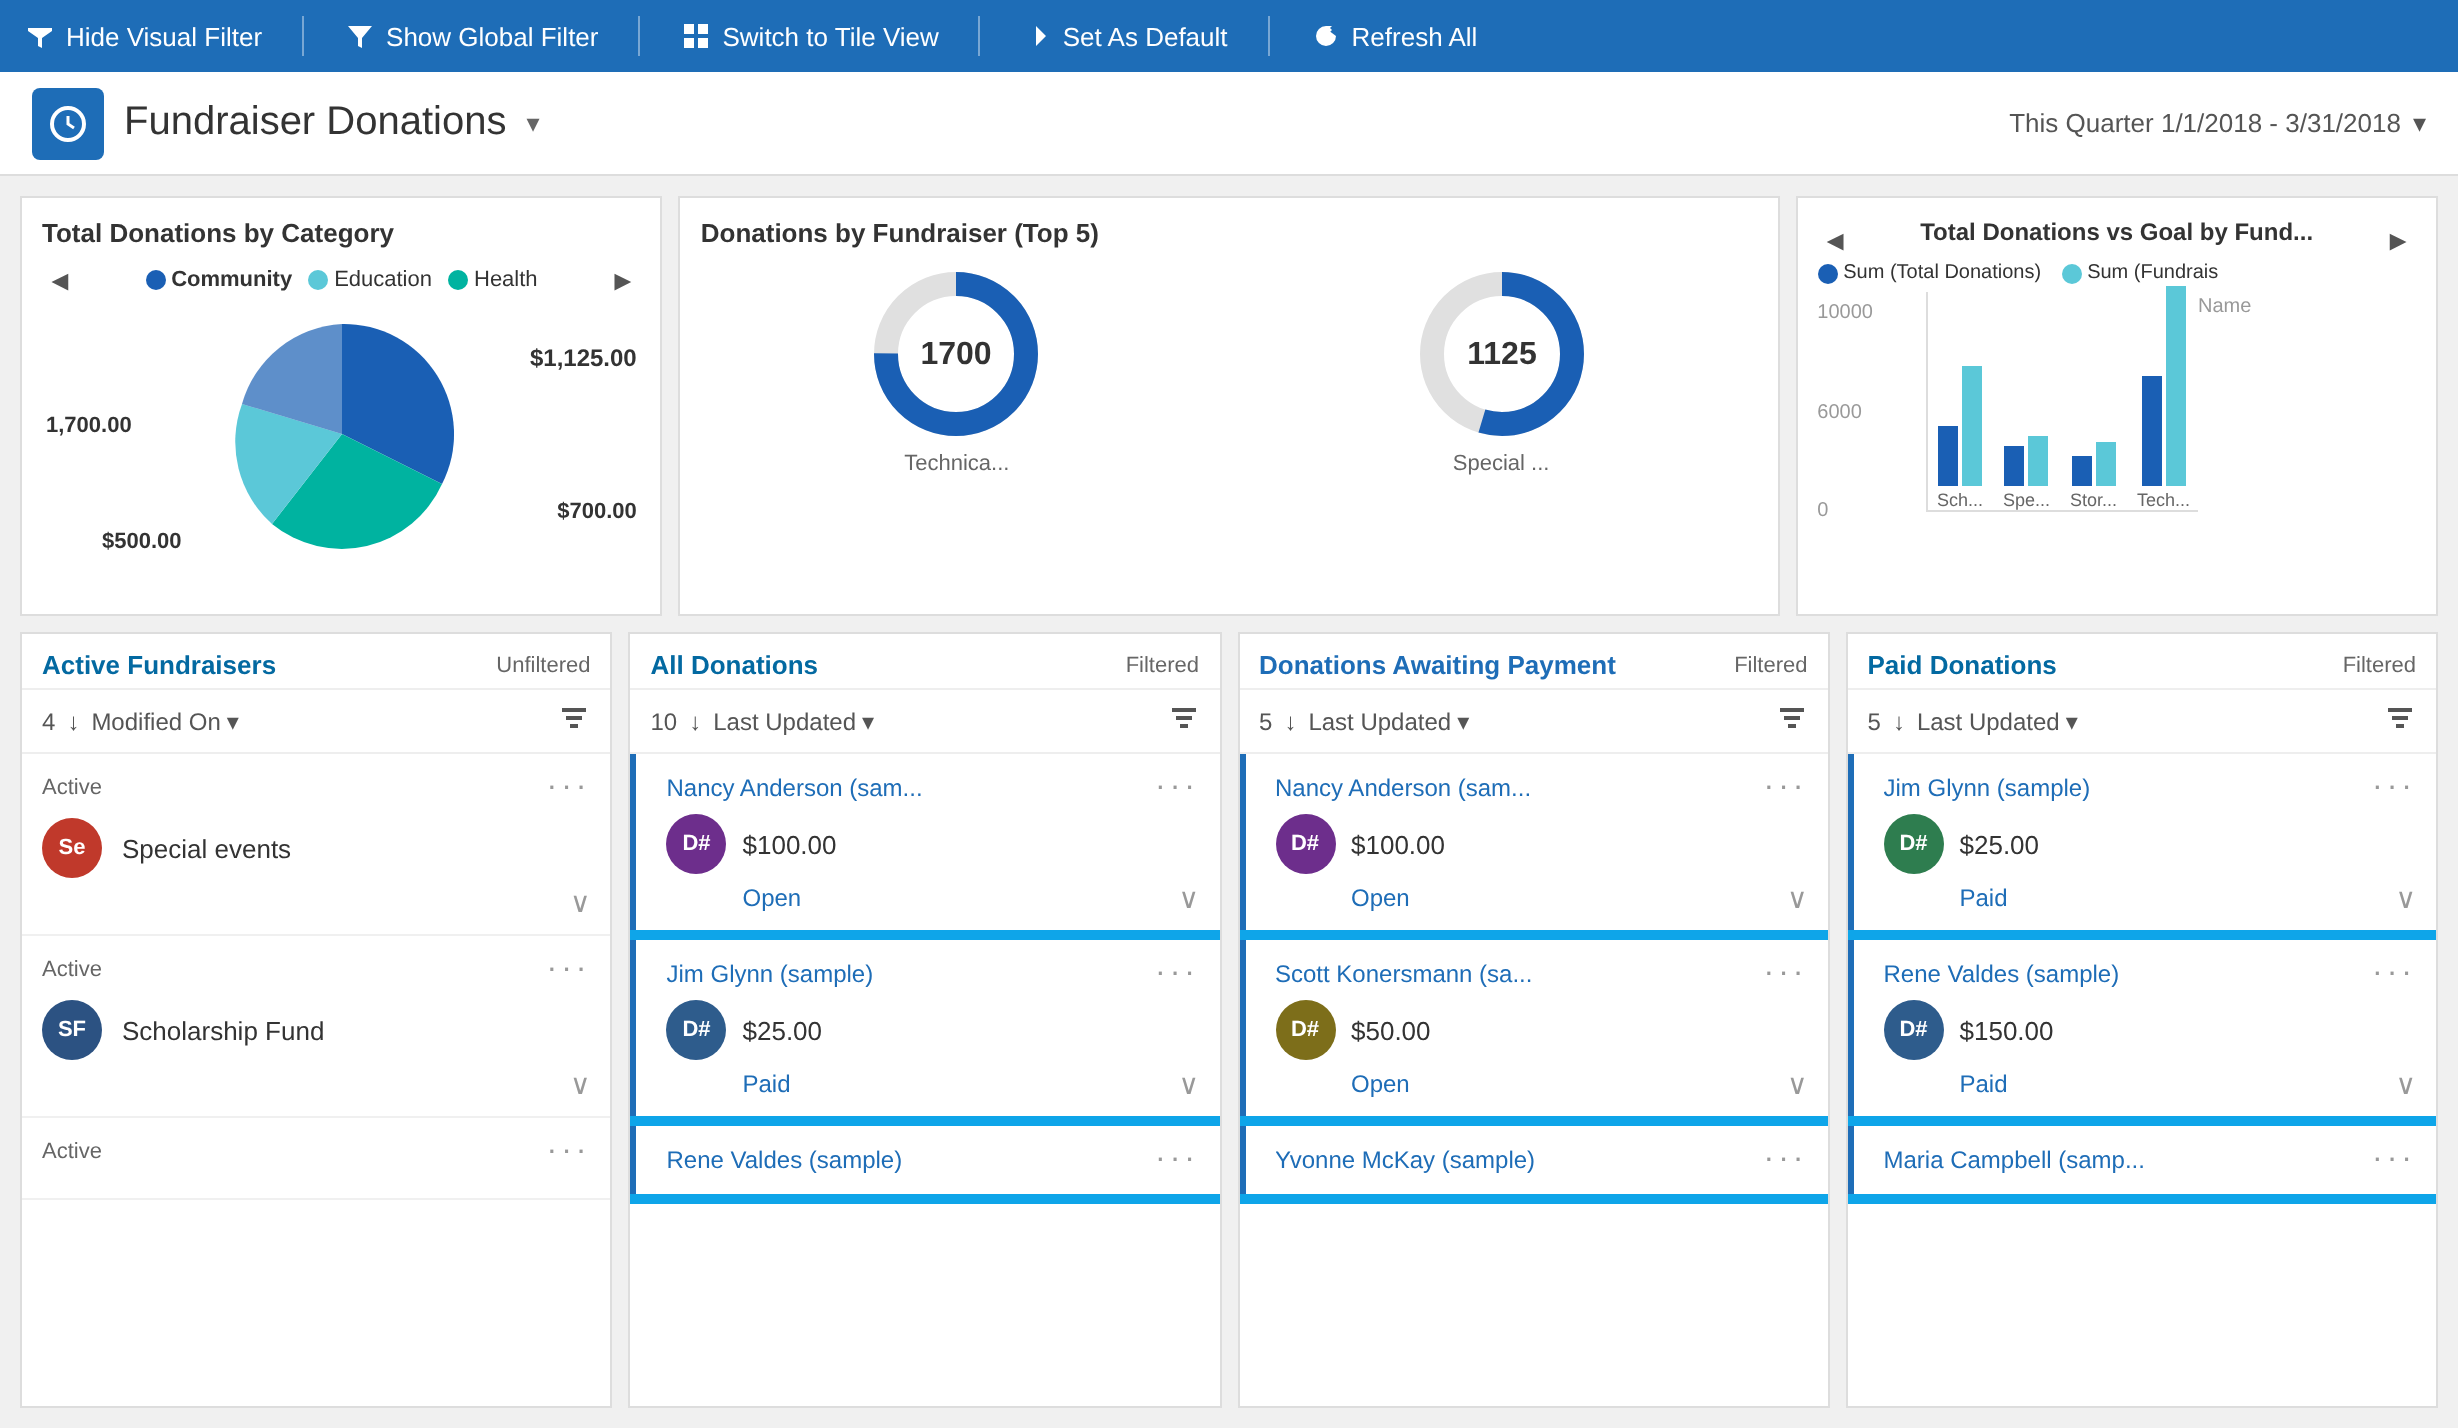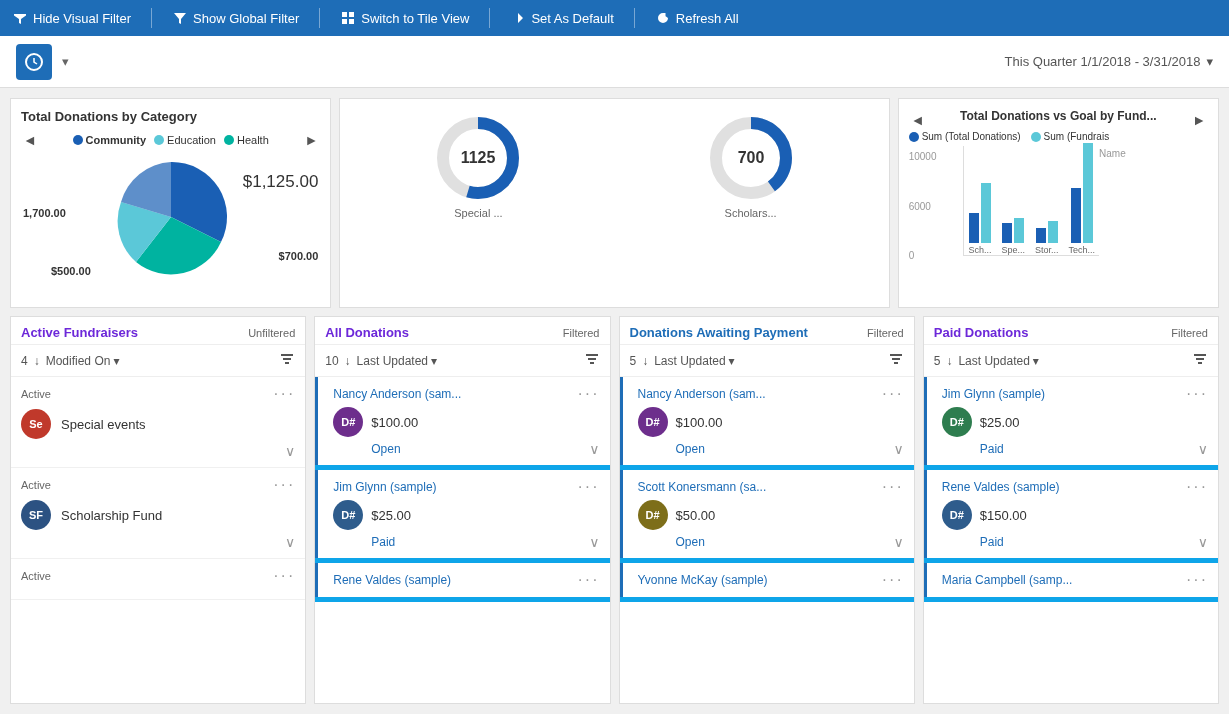--- a/index.html
+++ b/index.html
@@ -90,21 +90,21 @@
       flex-direction: column;
       overflow: hidden;
     }
     .panel-header {
       padding: 8px 10px 4px;
       display: flex;
       align-items: center;
       justify-content: space-between;
       border-bottom: 1px solid #eee;
     }
-    .panel-title { font-size: 13px; font-weight: 600; color: #6d28d9; }
+    .panel-title { font-size: 13px; font-weight: 600; color: #0369a1; }
     .panel-title.blue { color: #1e6db7; }
     .panel-badge { font-size: 11px; color: #666; }
     .panel-controls {
       padding: 6px 10px;
       display: flex;
       align-items: center;
       gap: 6px;
       border-bottom: 1px solid #eee;
       font-size: 12px;
       color: #555;
@@ -189,20 +189,21 @@
 </div>
 
 <div class="header">
   <div class="header-left">
     <div class="header-icon">
       <svg viewBox="0 0 20 20">
           <circle cx="10" cy="10" r="8" fill="none" stroke="white" stroke-width="2"></circle>
           <path d="M10 6v4l3 2" stroke="white" stroke-width="1.5" fill="none"></path>
         </svg>
     </div>
+    <span class="header-title">Fundraiser Donations</span>
     <div class="header-dropdown">▾</div>
   </div>
   <div class="header-right">
     <span>This Quarter 1/1/2018 - 3/31/2018</span>
     <span>▾</span>
   </div>
 </div>
 
 <div class="main">
 
@@ -233,47 +234,48 @@
 
           <path d="M75 65 L75 10 A55 55 0 0 1 125 90 Z" fill="#1a5fb4"></path>
 
           <path d="M75 65 L125 90 A55 55 0 0 1 40 110 Z" fill="#00b3a0"></path>
 
           <path d="M75 65 L40 110 A55 55 0 0 1 25 50 Z" fill="#5bc8d8"></path>
 
           <path d="M75 65 L25 50 A55 55 0 0 1 75 10 Z" fill="#1a5fb4" opacity="0.7"></path>
         </svg>
         <div style="position:absolute; left:2px; top:55px; font-size:11px; font-weight:600; color:#333;">1,700.00</div>
-        <div style="position:absolute; right:2px; top:20px; font-size:17px; font-weight:400; color:#333;">$1,125.00</div>
+        <div style="position:absolute; right:2px; top:20px; font-size:12px; font-weight:700; color:#333;">$1,125.00</div>
         <div style="position:absolute; right:2px; bottom:20px; font-size:11px; font-weight:600; color:#333;">$700.00</div>
         <div style="position:absolute; left:30px; bottom:5px; font-size:11px; font-weight:600; color:#333;">$500.00</div>
       </div>
     </div>
 
     <div class="chart-card" style="flex:1.5;">
+      <div class="chart-title">Donations by Fundraiser (Top 5)</div>
       <div class="donuts-row">
 
+        <div class="donut-item">
+          <svg width="90" height="90" viewBox="0 0 90 90">
+            <circle cx="45" cy="45" r="35" fill="none" stroke="#e0e0e0" stroke-width="12"></circle>
+            <circle cx="45" cy="45" r="35" fill="none" stroke="#1a5fb4" stroke-width="12" stroke-dasharray="165 55" stroke-dashoffset="0" transform="rotate(-90 45 45)"></circle>
+            <text x="45" y="50" text-anchor="middle" font-size="16" font-weight="600" fill="#333">1700</text>
+          </svg>
+          <div class="donut-label">Technica...</div>
+        </div>
 
         <div class="donut-item">
           <svg width="90" height="90" viewBox="0 0 90 90">
             <circle cx="45" cy="45" r="35" fill="none" stroke="#e0e0e0" stroke-width="12"></circle>
             <circle cx="45" cy="45" r="35" fill="none" stroke="#1a5fb4" stroke-width="12" stroke-dasharray="120 100" stroke-dashoffset="0" transform="rotate(-90 45 45)"></circle>
             <text x="45" y="50" text-anchor="middle" font-size="16" font-weight="600" fill="#333">1125</text>
           </svg>
           <div class="donut-label">Special ...</div>
         </div>
 
-        <div class="donut-item">
-          <svg width="90" height="90" viewBox="0 0 90 90">
-            <circle cx="45" cy="45" r="35" fill="none" stroke="#e0e0e0" stroke-width="12"></circle>
-            <circle cx="45" cy="45" r="35" fill="none" stroke="#1a5fb4" stroke-width="12" stroke-dasharray="88 132" stroke-dashoffset="0" transform="rotate(-90 45 45)"></circle>
-            <text x="45" y="50" text-anchor="middle" font-size="16" font-weight="600" fill="#333">700</text>
-          </svg>
-          <div class="donut-label">Scholars...</div>
-        </div>
 
 
       </div>
     </div>
 
     <div class="chart-card narrow">
       <div style="display:flex; align-items:center; justify-content:space-between;">
         <span class="nav-arrow">◄</span>
         <div class="chart-title" style="flex:1;text-align:center;font-size:12px;">Total Donations vs Goal by Fund...</div>
         <span class="nav-arrow">►</span>

